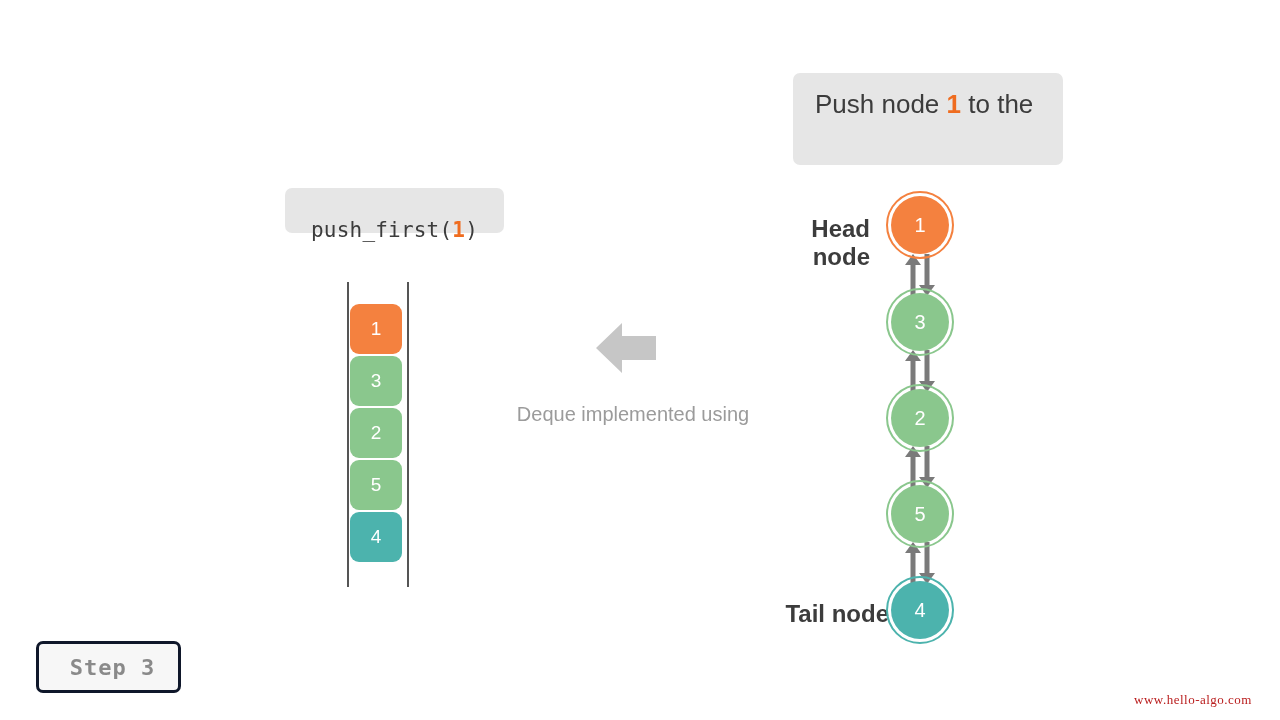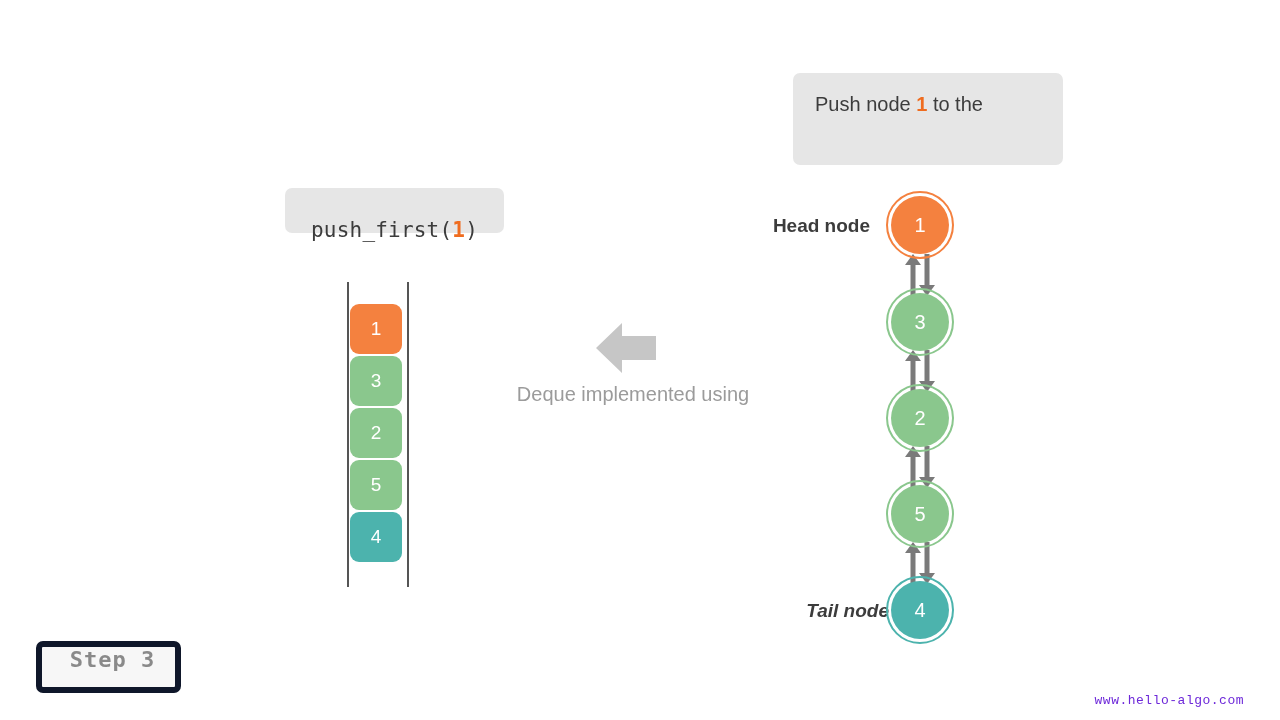--- a/index.html
+++ b/index.html
@@ -25,21 +25,21 @@
     left: 793px;
     top: 73px;
     width: 270px;
     height: 92px;
     background: #e6e6e6;
     border-radius: 7px;
     box-sizing: border-box;
     padding: 18px 22px 0 22px;
   }
   #callout .line {
-    font-size: 20px;
+    font-size: 26px;
     line-height: 26px;
     color: #3c3c3c;
     white-space: pre;
   }
   .hl {
     color: #ef6c1f;
     font-weight: bold;
   }
 
   
@@ -93,21 +93,21 @@
 
   
   #center-arrow {
     left: 596px;
     top: 323px;
     width: 60px;
     height: 50px;
   }
   #caption {
     left: 462px;
-    top: 380px;
+    top: 400px;
     width: 342px;
     text-align: center;
     font-size: 20px;
     line-height: 29px;
     color: #9b9b9b;
   }
 
   
   #list { left: 760px; top: 190px; width: 230px; height: 460px; }
 
@@ -137,58 +137,59 @@
 
   .link-arrows {
     position: absolute;
     left: 138px;
     width: 44px;
     height: 42px;
   }
 
   .end-label {
     position: absolute;
-    font-size: 19px;
+    font-size: 24px;
     font-weight: bold;
     color: #3c3c3c;
     text-align: right;
     width: 120px;
   }
   #head-label { left: -10px; top: 25px; }
-  #tail-label { left: 9px;  top: 410px; font-style: italic; }
+  #tail-label { left: 9px;  top: 410px; }
 
   
   #step-badge {
     left: 36px;
     top: 641px;
     width: 145px;
     height: 52px;
     background: #f7f7f7;
-    border: 6px solid #0f172a;
+    border: 3px solid #0f172a;
     border-radius: 7px;
     box-sizing: border-box;
     display: flex;
+    align-items: center;
     justify-content: center;
     padding-left: 8px;
   }
   #step-badge .step-text {
     font-family: "DejaVu Sans Mono", "Liberation Mono", monospace;
     font-size: 22px;
     font-weight: bold;
     color: #8a8a8a;
     letter-spacing: 1px;
   }
 
   
   #watermark {
-    right: 36px;
+    right: 28px;
     bottom: 12px;
-    font-family: Liberation Mono, monospace;
+    font-family: Liberation Serif, serif;
     font-size: 13px;
-    color: #6d28d9;
+    color: #b91c1c;
     letter-spacing: 0.5px;
   }
 </style>
 </head>
 <body>
 
 <div class="abs" id="callout">
   <div class="line"><span>Push node </span><span class="hl">1</span><span> to the</span></div>
 </div>
 

